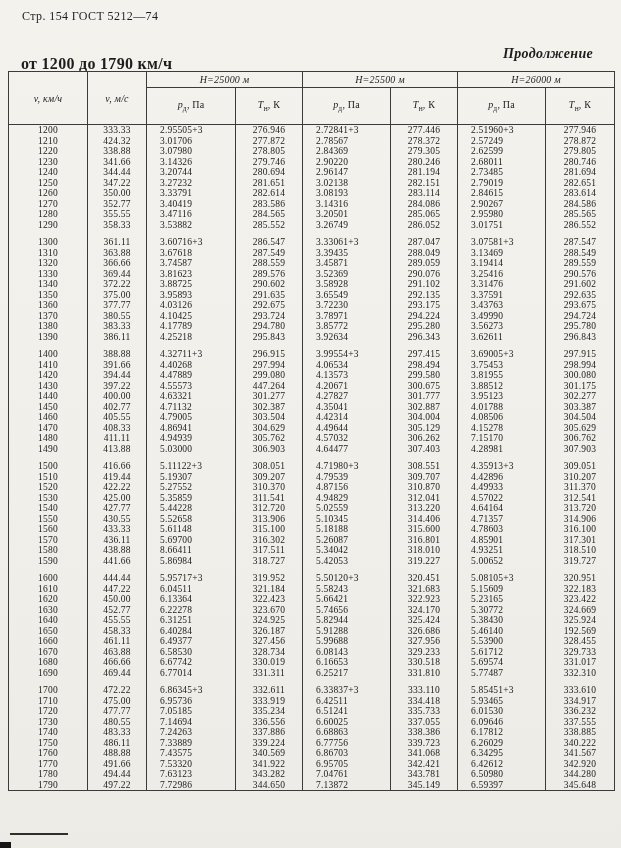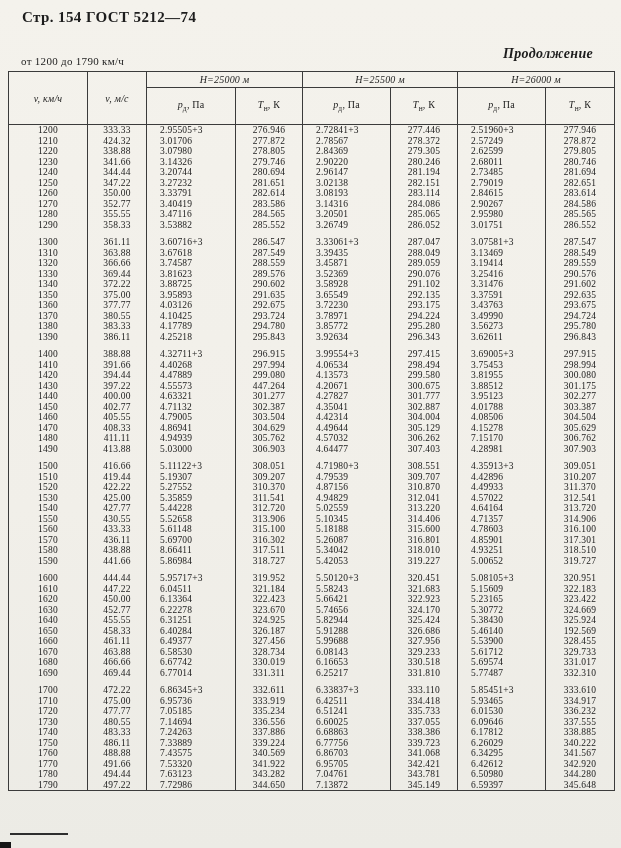--- a/index.html
+++ b/index.html
@@ -5,29 +5,29 @@
   * { margin:0; padding:0; box-sizing:border-box; }
   html,body { width:621px; height:848px; }
   body { font-family:"Liberation Serif","DejaVu Serif",serif; }
   .page {
     position:relative; width:621px; height:848px; overflow:hidden;
     background:linear-gradient(180deg,#f4f2ec 0%,#f1efe9 60%,#ecebe5 100%);
     color:#1d1d1d;
   }
   .hdr-left {
     position:absolute; top:9px; left:22px;
-    font-size:15px; font-weight:bold; letter-spacing:.4px;
+    font-size:12px; font-weight:normal; letter-spacing:.4px;
   }
   .continuation {
     position:absolute; top:46px; right:28px;
     font-size:14px; font-style:italic; font-weight:bold; letter-spacing:.3px;
   }
   .range {
     position:absolute; top:55px; left:21px;
-    font-size:11px; letter-spacing:.3px;
+    font-size:16px; letter-spacing:.3px;font-weight:bold;
   }
   table.data {
     position:absolute; top:71px; left:8px; width:606px;
     border-collapse:collapse; table-layout:fixed;
     border:1px solid #3b3b3b;
   }
   th, td {
     font-weight:normal; text-align:center; vertical-align:middle;
     padding:0; white-space:nowrap; letter-spacing:.2px;
   }

